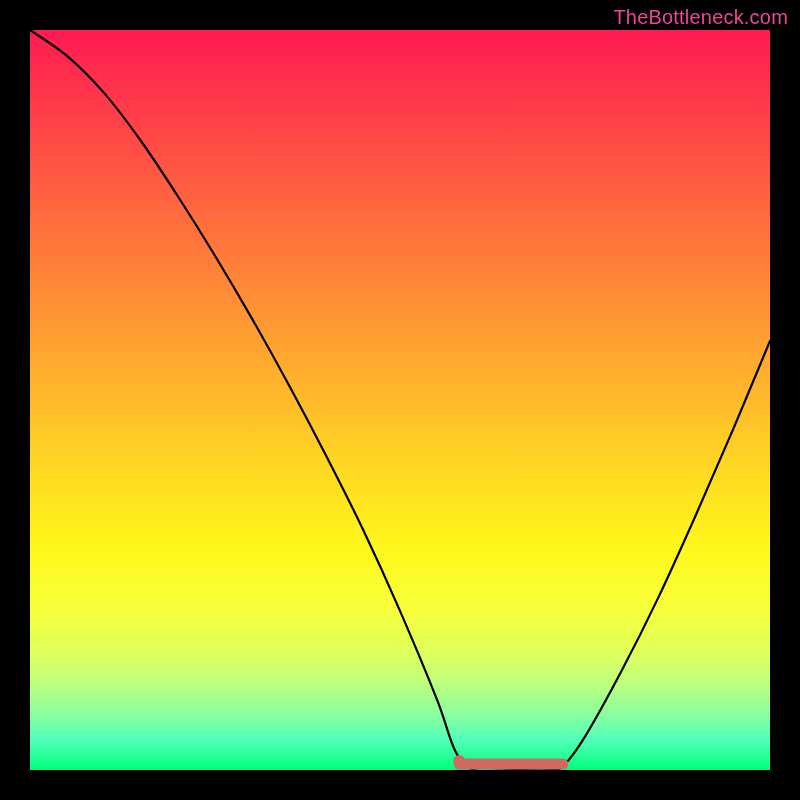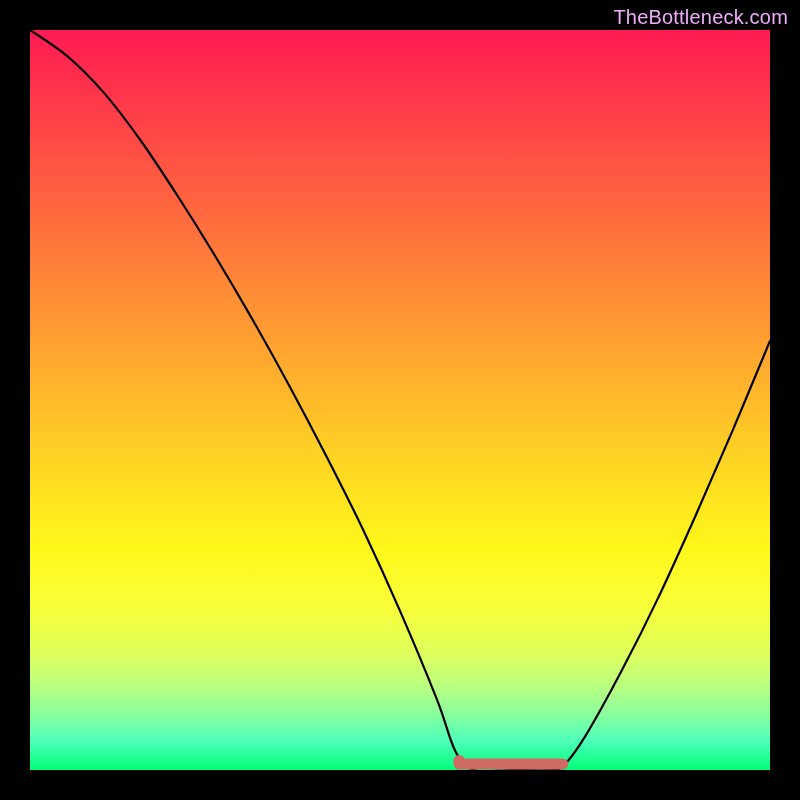--- a/index.html
+++ b/index.html
@@ -33,21 +33,21 @@
       #00ff7a 100%
     );
   }
   .attribution {
     position: absolute;
     top: 6px;
     right: 12px;
     font-family: Arial, Helvetica, sans-serif;
     font-size: 20px;
     font-weight: 500;
-    color: #f0abfc;
+    color: #ec4899;
     letter-spacing: 0.2px;
   }
   svg.curves {
     position: absolute;
     left: 0;
     top: 0;
     width: 740px;
     height: 740px;
   }
   .curve-main {

